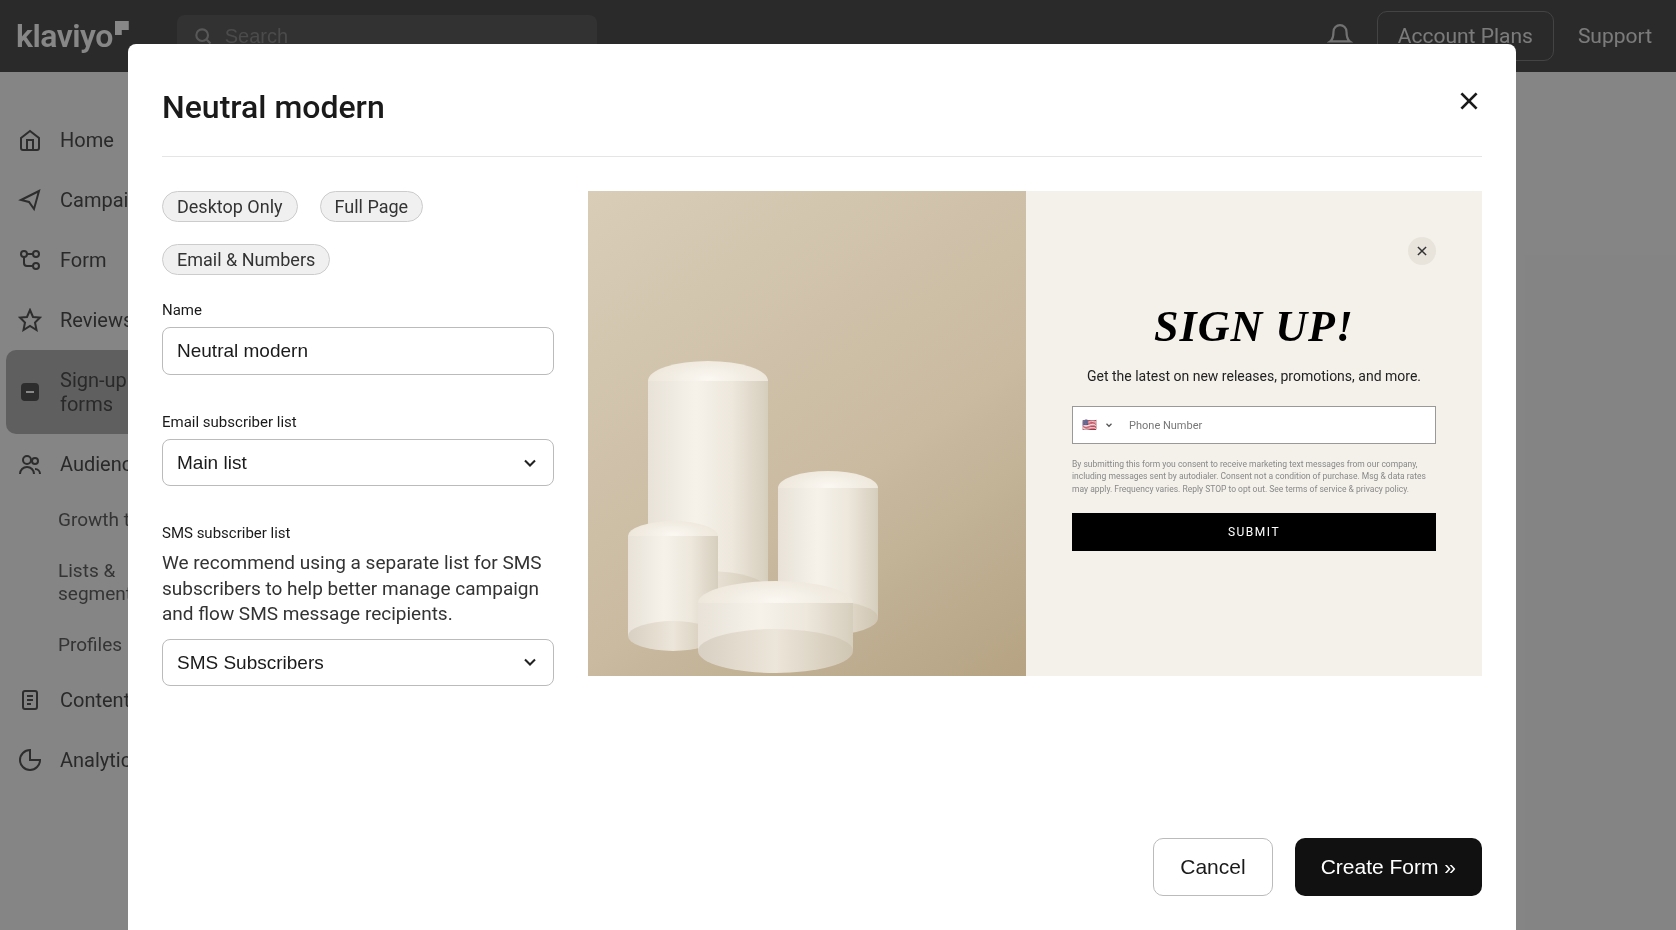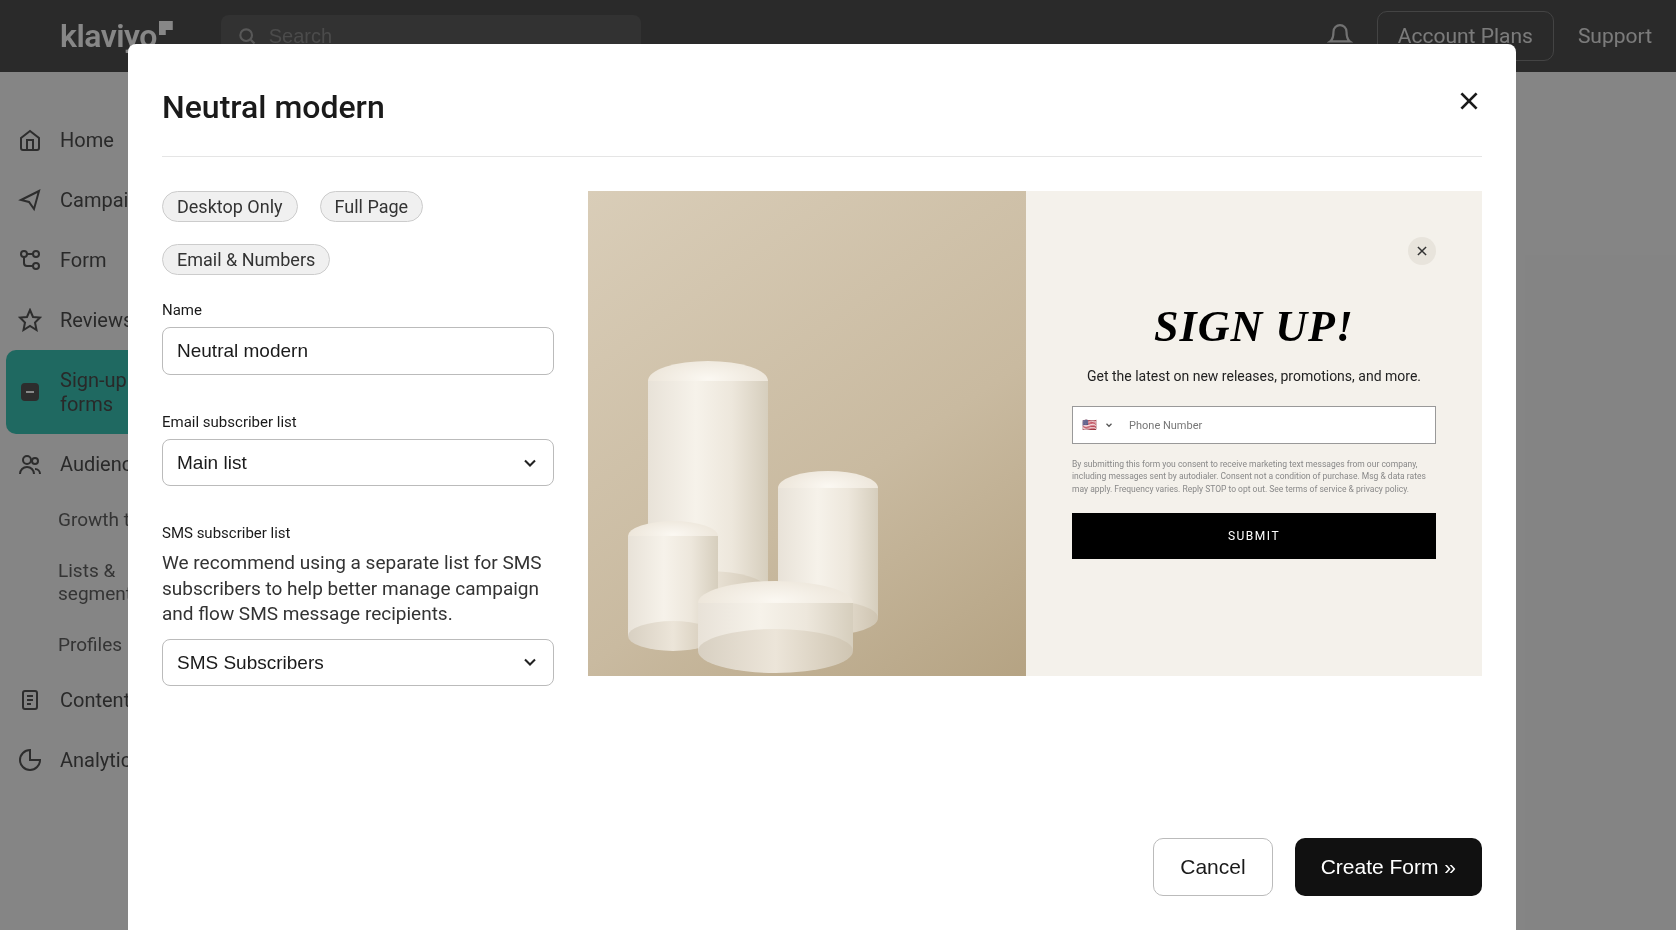--- a/index.html
+++ b/index.html
@@ -21,21 +21,20 @@
   padding: 0 16px;
   gap: 48px;
 }
 .logo {
   color: #fafafa;
   font-size: 32px;
   font-weight: 600;
   letter-spacing: -0.5px;
   display: flex;
   align-items: baseline;
-  margin-left: 44px;
 }
 .logo-flag {
   width: 14px;
   height: 14px;
   background: #fafafa;
   margin-left: 2px;
   clip-path: polygon(0 0, 100% 0, 100% 65%, 50% 65%, 50% 100%, 0 100%);
   transform: translateY(-12px);
 }
 .search-wrap {
@@ -84,21 +83,21 @@
 }
 .side-item {
   display: flex;
   align-items: center;
   gap: 18px;
   padding: 18px 18px;
   color: #2a2a2a;
   font-size: 20px;
   cursor: pointer;
 }
-.side-item.active { background: #14b8a6; border-radius: 10px; margin: 0 6px; padding-left: 12px; align-items: center; }
+.side-item.active { background: #a3a3a3; border-radius: 10px; margin: 0 6px; padding-left: 12px; align-items: center; }
 .side-sub { padding-left: 58px; color: #444; font-size: 19px; padding-top: 14px; padding-bottom: 14px; }
 .side-icon { width: 24px; height: 24px; flex-shrink: 0; }
 
 
 .overlay {
   position: absolute;
   inset: 0;
   background: rgba(40,40,40,0.55);
   z-index: 10;
 }
@@ -249,21 +248,21 @@
 .disclaimer {
   font-size: 8.5px;
   color: #888;
   text-align: left;
   line-height: 1.45;
   margin-top: 14px;
 }
 .submit-btn {
   background: #000;
   color: #fff;
-  height: 46px;
+  height: 38px;
   margin-top: 18px;
   font-size: 12px;
   letter-spacing: 1.5px;
   display: flex;
   align-items: center;
   justify-content: center;
 }
 
 .modal-footer {
   display: flex;

